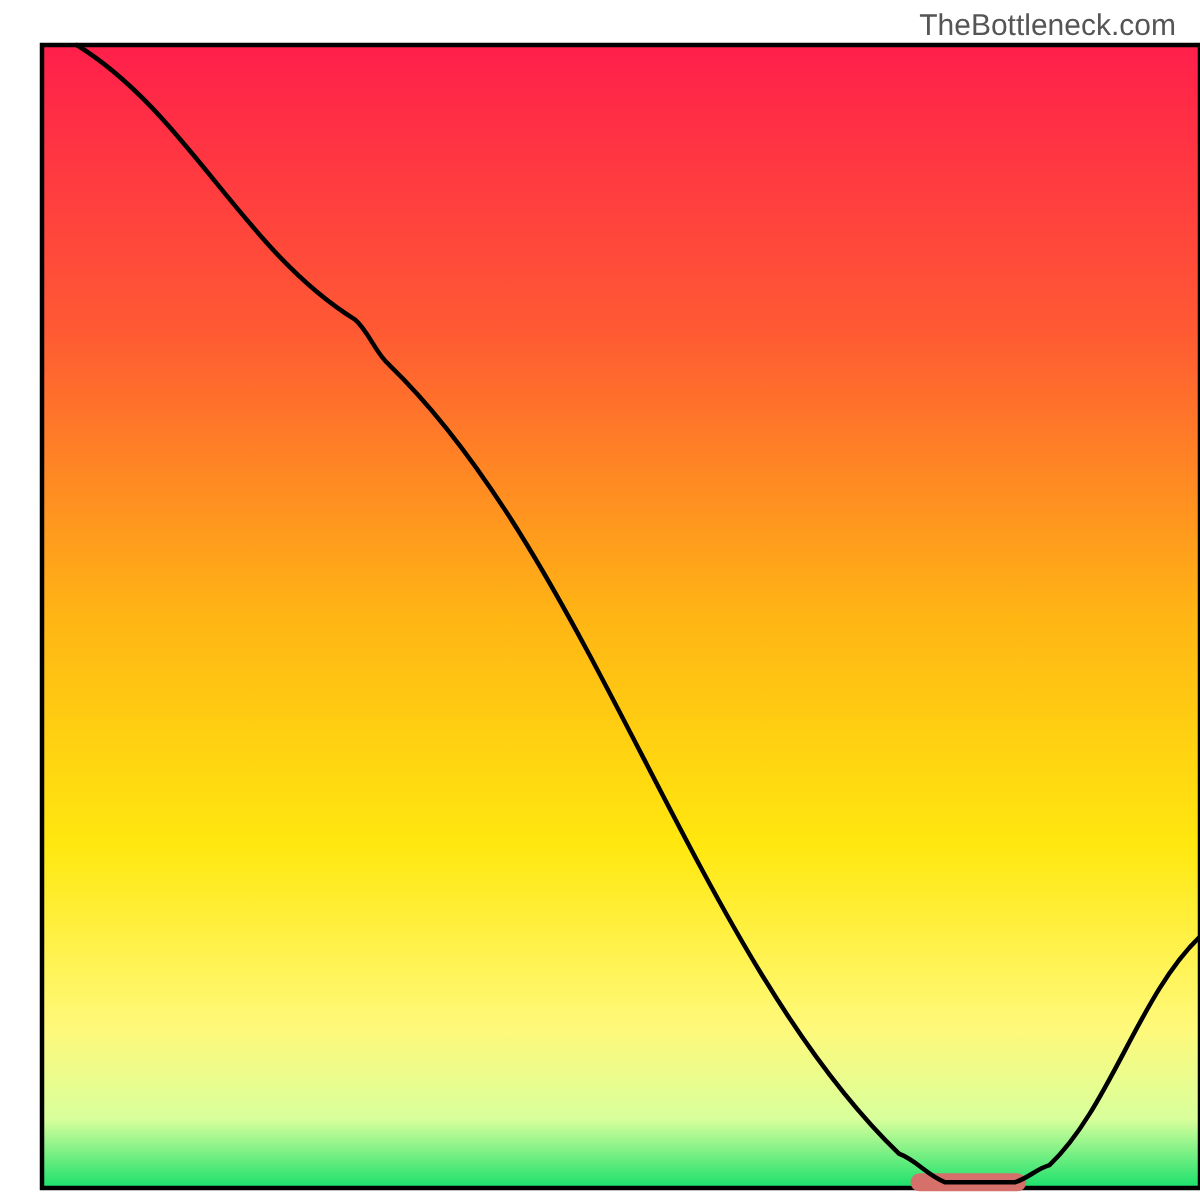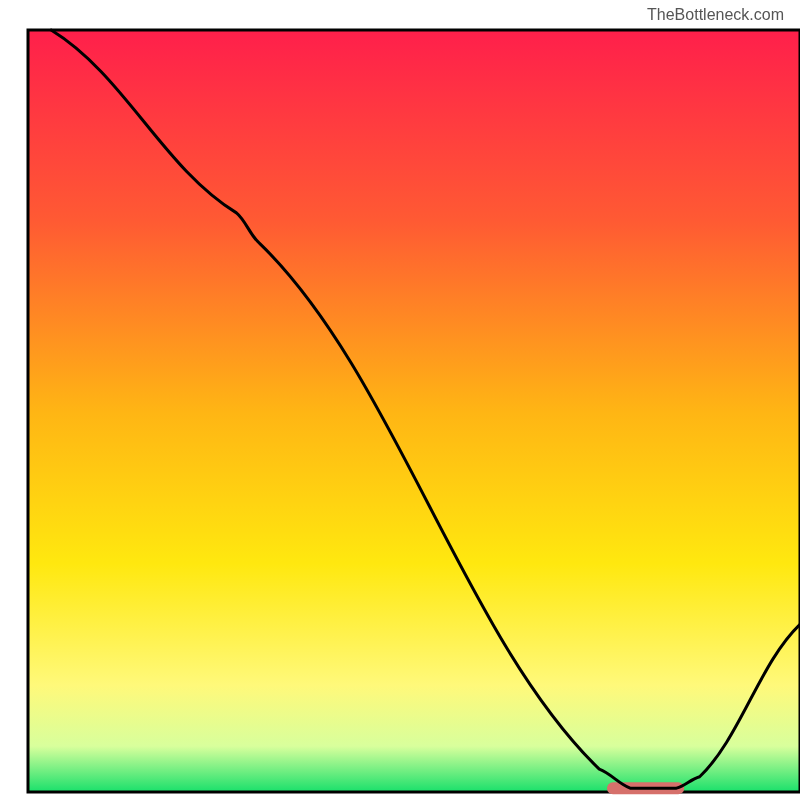--- a/index.html
+++ b/index.html
@@ -1,17 +1,17 @@
 <!DOCTYPE html>
 <html><head>
   <meta charset="utf-8">
   <style>
     body{margin:0;padding:0;background:#fff;font-family:Arial,sans-serif}
     .wrap{width:800px;height:800px;position:relative}
-    .attr{position:absolute;top:6px;right:16px;font-size:16px;color:#555;font-weight:500}
+    .attr{position:absolute;top:6px;right:16px;font-size:20px;color:#555;font-weight:500}
     svg{display:block}
   </style>
 </head>
 <body>
 
 <div class="wrap">
   <div class="attr">TheBottleneck.com</div>
   <svg id="chart" width="800" height="800" viewBox="0 0 800 800">
       <defs>
         <linearGradient id="grad" x1="0" y1="0" x2="0" y2="1">

